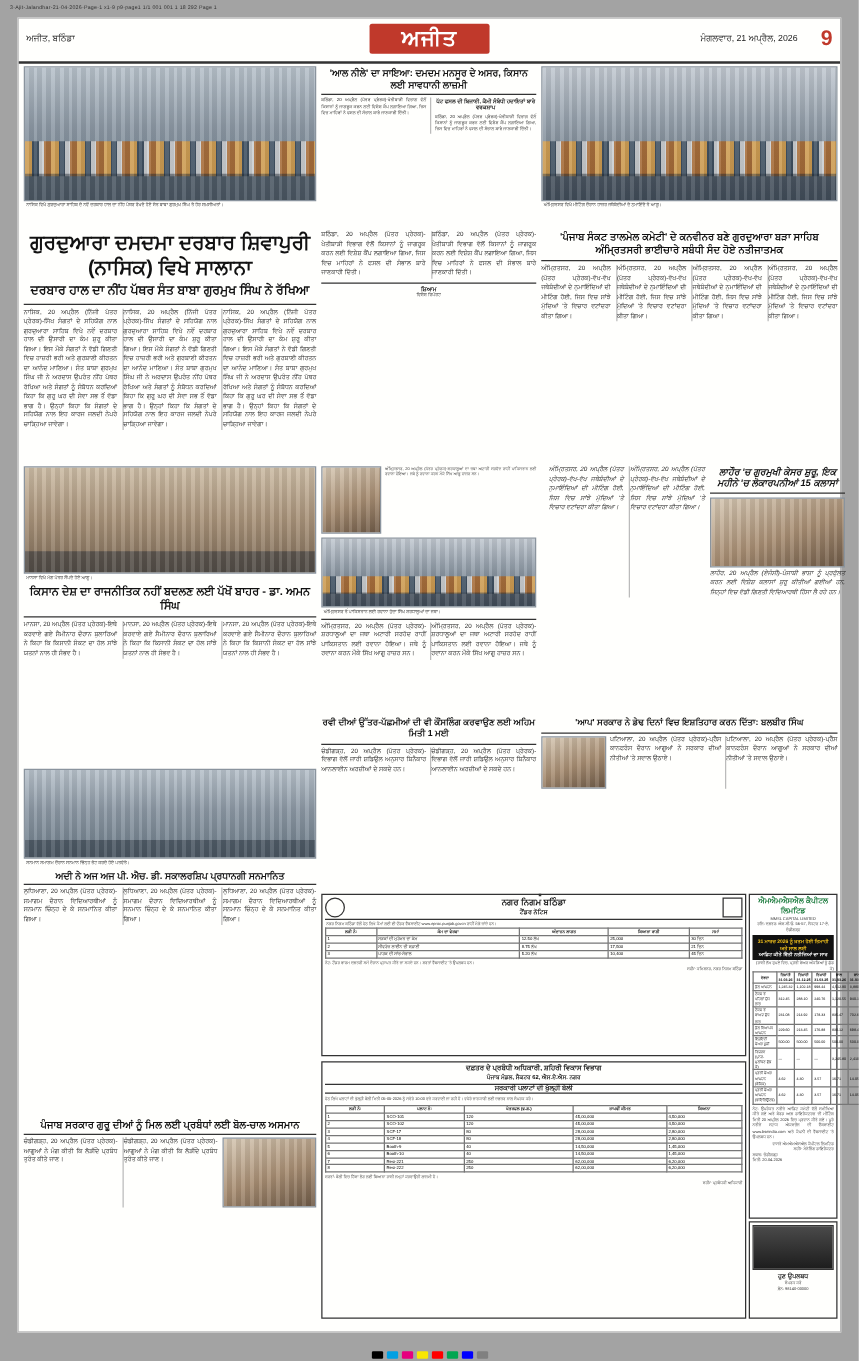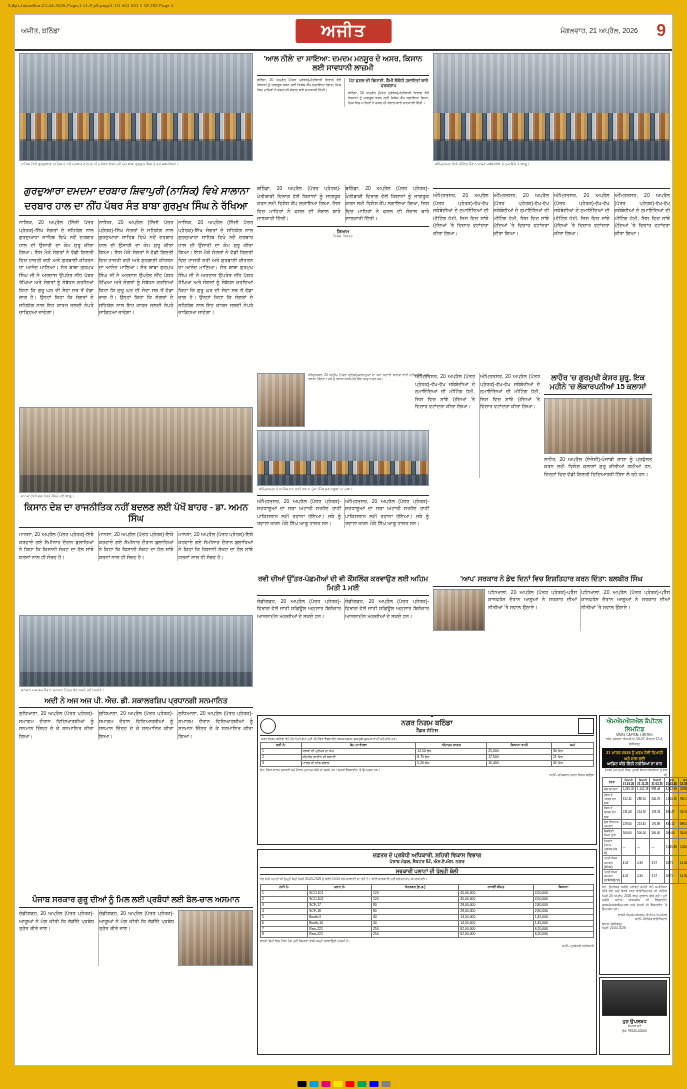--- a/index.html
+++ b/index.html
@@ -1,18 +1,18 @@
 <!DOCTYPE html>
 <html><head>
 <meta charset="utf-8">
 <style>
   html,body{margin:0;padding:0;background:#d8d8d8;}
   body{font-family:"Liberation Sans",sans-serif;}
   .page{
-    width:687px;height:1089px;background:#eab308;position:relative;overflow:hidden;
+    width:687px;height:1089px;background:#a3a3a3;position:relative;overflow:hidden;
     box-sizing:border-box;
   }
   .topstrip{position:absolute;top:3px;left:8px;right:8px;height:7px;font-size:4.2px;color:#333;letter-spacing:.2px;white-space:nowrap;overflow:hidden;}
   .sheet{position:absolute;left:14px;top:14px;width:659px;height:1052px;background:#fffffd;border:1px solid #b9b9b9;box-sizing:border-box;}
   
   .masthead{position:relative;height:34px;border-bottom:2px solid #333;}
   .mh-left{position:absolute;left:6px;top:12px;font-size:7px;color:#222;}
   .mh-logo{position:absolute;left:50%;transform:translateX(-50%);top:4px;background:#c0392b;color:#fff;font-weight:bold;font-size:17px;padding:2px 26px;border-radius:2px;letter-spacing:1px;}
   .mh-date{position:absolute;right:34px;top:12px;font-size:7px;color:#222;}
   .mh-pg{position:absolute;right:6px;top:6px;font-size:17px;font-weight:bold;color:#c0392b;}
@@ -84,21 +84,21 @@
 
     <div style="position:absolute;left:418px;top:38px;width:237px;">
       <div class="photo crowd" style="height:106px;">
         <div class="turbans"></div>
           <div class="row2"></div>
       </div>
       <div class="cap" style="padding:1px 2px;">ਅੰਮ੍ਰਿਤਸਰ ਵਿਖੇ ਮੀਟਿੰਗ ਦੌਰਾਨ ਹਾਜ਼ਰ ਜਥੇਬੰਦੀਆਂ ਦੇ ਨੁਮਾਇੰਦੇ ਤੇ ਆਗੂ।</div>
     </div>
 
     <div style="position:absolute;left:4px;top:170px;width:234px;">
-      <div class="hl" style="font-size:10px;font-style:italic;">ਗੁਰਦੁਆਰਾ ਦਮਦਮਾ ਦਰਬਾਰ ਸ਼ਿਵਾਪੁਰੀ (ਨਾਸਿਕ) ਵਿਖੇ ਸਾਲਾਨਾ</div>
+      <div class="hl" style="font-size:16px;">ਗੁਰਦੁਆਰਾ ਦਮਦਮਾ ਦਰਬਾਰ ਸ਼ਿਵਾਪੁਰੀ (ਨਾਸਿਕ) ਵਿਖੇ ਸਾਲਾਨਾ</div>
       <div class="hl" style="font-size:10px;margin-top:2px;">ਦਰਬਾਰ ਹਾਲ ਦਾ ਨੀਂਹ ਪੱਥਰ ਸੰਤ ਬਾਬਾ ਗੁਰਮੁਖ ਸਿੰਘ ਨੇ ਰੱਖਿਆ</div>
       <div class="rule" style="margin-top:3px;"></div>
       <div style="display:flex;gap:4px;padding-top:3px;">
         <div style="flex:1;" class="sub">ਨਾਸਿਕ, 20 ਅਪ੍ਰੈਲ (ਨਿੱਜੀ ਪੱਤਰ ਪ੍ਰੇਰਕ)-ਸਿੱਖ ਸੰਗਤਾਂ ਦੇ ਸਹਿਯੋਗ ਨਾਲ ਗੁਰਦੁਆਰਾ ਸਾਹਿਬ ਵਿਖੇ ਨਵੇਂ ਦਰਬਾਰ ਹਾਲ ਦੀ ਉਸਾਰੀ ਦਾ ਕੰਮ ਸ਼ੁਰੂ ਕੀਤਾ ਗਿਆ। ਇਸ ਮੌਕੇ ਸੰਗਤਾਂ ਨੇ ਵੱਡੀ ਗਿਣਤੀ ਵਿਚ ਹਾਜ਼ਰੀ ਭਰੀ ਅਤੇ ਗੁਰਬਾਣੀ ਕੀਰਤਨ ਦਾ ਆਨੰਦ ਮਾਣਿਆ। ਸੰਤ ਬਾਬਾ ਗੁਰਮੁਖ ਸਿੰਘ ਜੀ ਨੇ ਅਰਦਾਸ ਉਪਰੰਤ ਨੀਂਹ ਪੱਥਰ ਰੱਖਿਆ ਅਤੇ ਸੰਗਤਾਂ ਨੂੰ ਸੰਬੋਧਨ ਕਰਦਿਆਂ ਕਿਹਾ ਕਿ ਗੁਰੂ ਘਰ ਦੀ ਸੇਵਾ ਸਭ ਤੋਂ ਵੱਡਾ ਭਾਗ ਹੈ। ਉਨ੍ਹਾਂ ਕਿਹਾ ਕਿ ਸੰਗਤਾਂ ਦੇ ਸਹਿਯੋਗ ਨਾਲ ਇਹ ਕਾਰਜ ਜਲਦੀ ਨੇਪਰੇ ਚਾੜ੍ਹਿਆ ਜਾਵੇਗਾ।</div>
         <div style="flex:1;" class="sub divv">ਨਾਸਿਕ, 20 ਅਪ੍ਰੈਲ (ਨਿੱਜੀ ਪੱਤਰ ਪ੍ਰੇਰਕ)-ਸਿੱਖ ਸੰਗਤਾਂ ਦੇ ਸਹਿਯੋਗ ਨਾਲ ਗੁਰਦੁਆਰਾ ਸਾਹਿਬ ਵਿਖੇ ਨਵੇਂ ਦਰਬਾਰ ਹਾਲ ਦੀ ਉਸਾਰੀ ਦਾ ਕੰਮ ਸ਼ੁਰੂ ਕੀਤਾ ਗਿਆ। ਇਸ ਮੌਕੇ ਸੰਗਤਾਂ ਨੇ ਵੱਡੀ ਗਿਣਤੀ ਵਿਚ ਹਾਜ਼ਰੀ ਭਰੀ ਅਤੇ ਗੁਰਬਾਣੀ ਕੀਰਤਨ ਦਾ ਆਨੰਦ ਮਾਣਿਆ। ਸੰਤ ਬਾਬਾ ਗੁਰਮੁਖ ਸਿੰਘ ਜੀ ਨੇ ਅਰਦਾਸ ਉਪਰੰਤ ਨੀਂਹ ਪੱਥਰ ਰੱਖਿਆ ਅਤੇ ਸੰਗਤਾਂ ਨੂੰ ਸੰਬੋਧਨ ਕਰਦਿਆਂ ਕਿਹਾ ਕਿ ਗੁਰੂ ਘਰ ਦੀ ਸੇਵਾ ਸਭ ਤੋਂ ਵੱਡਾ ਭਾਗ ਹੈ। ਉਨ੍ਹਾਂ ਕਿਹਾ ਕਿ ਸੰਗਤਾਂ ਦੇ ਸਹਿਯੋਗ ਨਾਲ ਇਹ ਕਾਰਜ ਜਲਦੀ ਨੇਪਰੇ ਚਾੜ੍ਹਿਆ ਜਾਵੇਗਾ।</div>
         <div style="flex:1;" class="sub divv">ਨਾਸਿਕ, 20 ਅਪ੍ਰੈਲ (ਨਿੱਜੀ ਪੱਤਰ ਪ੍ਰੇਰਕ)-ਸਿੱਖ ਸੰਗਤਾਂ ਦੇ ਸਹਿਯੋਗ ਨਾਲ ਗੁਰਦੁਆਰਾ ਸਾਹਿਬ ਵਿਖੇ ਨਵੇਂ ਦਰਬਾਰ ਹਾਲ ਦੀ ਉਸਾਰੀ ਦਾ ਕੰਮ ਸ਼ੁਰੂ ਕੀਤਾ ਗਿਆ। ਇਸ ਮੌਕੇ ਸੰਗਤਾਂ ਨੇ ਵੱਡੀ ਗਿਣਤੀ ਵਿਚ ਹਾਜ਼ਰੀ ਭਰੀ ਅਤੇ ਗੁਰਬਾਣੀ ਕੀਰਤਨ ਦਾ ਆਨੰਦ ਮਾਣਿਆ। ਸੰਤ ਬਾਬਾ ਗੁਰਮੁਖ ਸਿੰਘ ਜੀ ਨੇ ਅਰਦਾਸ ਉਪਰੰਤ ਨੀਂਹ ਪੱਥਰ ਰੱਖਿਆ ਅਤੇ ਸੰਗਤਾਂ ਨੂੰ ਸੰਬੋਧਨ ਕਰਦਿਆਂ ਕਿਹਾ ਕਿ ਗੁਰੂ ਘਰ ਦੀ ਸੇਵਾ ਸਭ ਤੋਂ ਵੱਡਾ ਭਾਗ ਹੈ। ਉਨ੍ਹਾਂ ਕਿਹਾ ਕਿ ਸੰਗਤਾਂ ਦੇ ਸਹਿਯੋਗ ਨਾਲ ਇਹ ਕਾਰਜ ਜਲਦੀ ਨੇਪਰੇ ਚਾੜ੍ਹਿਆ ਜਾਵੇਗਾ।</div>
       </div>
     </div>
 
     <div style="position:absolute;left:242px;top:170px;width:172px;">
@@ -106,30 +106,31 @@
         <div style="flex:1;" class="sub">ਬਠਿੰਡਾ, 20 ਅਪ੍ਰੈਲ (ਪੱਤਰ ਪ੍ਰੇਰਕ)-ਖੇਤੀਬਾੜੀ ਵਿਭਾਗ ਵੱਲੋਂ ਕਿਸਾਨਾਂ ਨੂੰ ਜਾਗਰੂਕ ਕਰਨ ਲਈ ਵਿਸ਼ੇਸ਼ ਕੈਂਪ ਲਗਾਇਆ ਗਿਆ, ਜਿਸ ਵਿਚ ਮਾਹਿਰਾਂ ਨੇ ਫਸਲ ਦੀ ਸੰਭਾਲ ਬਾਰੇ ਜਾਣਕਾਰੀ ਦਿੱਤੀ।</div>
         <div style="flex:1;" class="sub divv">ਬਠਿੰਡਾ, 20 ਅਪ੍ਰੈਲ (ਪੱਤਰ ਪ੍ਰੇਰਕ)-ਖੇਤੀਬਾੜੀ ਵਿਭਾਗ ਵੱਲੋਂ ਕਿਸਾਨਾਂ ਨੂੰ ਜਾਗਰੂਕ ਕਰਨ ਲਈ ਵਿਸ਼ੇਸ਼ ਕੈਂਪ ਲਗਾਇਆ ਗਿਆ, ਜਿਸ ਵਿਚ ਮਾਹਿਰਾਂ ਨੇ ਫਸਲ ਦੀ ਸੰਭਾਲ ਬਾਰੇ ਜਾਣਕਾਰੀ ਦਿੱਤੀ।</div>
       </div>
       <div style="margin-top:3px;border-top:1px solid #333;padding-top:2px;">
         <div class="hl" style="font-size:4.6px;">ਸ਼ਿਆਮ</div>
         <div class="cap t-center">ਵਿਸ਼ੇਸ਼ ਰਿਪੋਰਟ</div>
       </div>
     </div>
 
     <div style="position:absolute;left:418px;top:170px;width:237px;">
+      <div class="hl" style="font-size:8px;">'ਪੰਜਾਬ ਸੰਕਟ ਤਾਲਮੇਲ ਕਮੇਟੀ' ਦੇ ਕਨਵੀਨਰ ਬਣੇ ਗੁਰਦੁਆਰਾ ਬੜਾ ਸਾਹਿਬ ਅੰਮ੍ਰਿਤਸਰੀ ਭਾਈਚਾਰੇ ਸਬੰਧੀ ਸੰਦ ਹੋਏ ਨਤੀਜਾਤਮਕ</div>
       <div class="rule" style="margin-top:3px;"></div>
       <div style="display:flex;gap:4px;padding-top:3px;">
         <div style="flex:1;" class="sub">ਅੰਮ੍ਰਿਤਸਰ, 20 ਅਪ੍ਰੈਲ (ਪੱਤਰ ਪ੍ਰੇਰਕ)-ਵੱਖ-ਵੱਖ ਜਥੇਬੰਦੀਆਂ ਦੇ ਨੁਮਾਇੰਦਿਆਂ ਦੀ ਮੀਟਿੰਗ ਹੋਈ, ਜਿਸ ਵਿਚ ਸਾਂਝੇ ਮੁੱਦਿਆਂ 'ਤੇ ਵਿਚਾਰ ਵਟਾਂਦਰਾ ਕੀਤਾ ਗਿਆ।</div>
         <div style="flex:1;" class="sub divv">ਅੰਮ੍ਰਿਤਸਰ, 20 ਅਪ੍ਰੈਲ (ਪੱਤਰ ਪ੍ਰੇਰਕ)-ਵੱਖ-ਵੱਖ ਜਥੇਬੰਦੀਆਂ ਦੇ ਨੁਮਾਇੰਦਿਆਂ ਦੀ ਮੀਟਿੰਗ ਹੋਈ, ਜਿਸ ਵਿਚ ਸਾਂਝੇ ਮੁੱਦਿਆਂ 'ਤੇ ਵਿਚਾਰ ਵਟਾਂਦਰਾ ਕੀਤਾ ਗਿਆ।</div>
         <div style="flex:1;" class="sub divv">ਅੰਮ੍ਰਿਤਸਰ, 20 ਅਪ੍ਰੈਲ (ਪੱਤਰ ਪ੍ਰੇਰਕ)-ਵੱਖ-ਵੱਖ ਜਥੇਬੰਦੀਆਂ ਦੇ ਨੁਮਾਇੰਦਿਆਂ ਦੀ ਮੀਟਿੰਗ ਹੋਈ, ਜਿਸ ਵਿਚ ਸਾਂਝੇ ਮੁੱਦਿਆਂ 'ਤੇ ਵਿਚਾਰ ਵਟਾਂਦਰਾ ਕੀਤਾ ਗਿਆ।</div>
         <div style="flex:1;" class="sub divv">ਅੰਮ੍ਰਿਤਸਰ, 20 ਅਪ੍ਰੈਲ (ਪੱਤਰ ਪ੍ਰੇਰਕ)-ਵੱਖ-ਵੱਖ ਜਥੇਬੰਦੀਆਂ ਦੇ ਨੁਮਾਇੰਦਿਆਂ ਦੀ ਮੀਟਿੰਗ ਹੋਈ, ਜਿਸ ਵਿਚ ਸਾਂਝੇ ਮੁੱਦਿਆਂ 'ਤੇ ਵਿਚਾਰ ਵਟਾਂਦਰਾ ਕੀਤਾ ਗਿਆ।</div>
       </div>
     </div>
 
-    <div style="position:absolute;left:4px;top:358px;width:234px;margin-top:34px;">
+    <div style="position:absolute;left:4px;top:358px;width:234px;">
       <div class="photo warm" style="height:84px;">
           <div class="row2"></div>
         </div>
       <div class="cap" style="padding:1px 2px;">ਮਾਨਸਾ ਵਿਖੇ ਮੰਗ ਪੱਤਰ ਸੌਂਪਦੇ ਹੋਏ ਆਗੂ।</div>
       <div class="hl" style="font-size:9px;margin-top:2px;">ਕਿਸਾਨ ਦੇਸ਼ ਦਾ ਰਾਜਨੀਤਿਕ ਨਹੀਂ ਬਦਲਣ ਲਈ ਪੱਖੋਂ ਬਾਹਰ - ਡਾ. ਅਮਨ ਸਿੰਘ</div>
       <div class="rule" style="margin-top:3px;"></div>
       <div style="display:flex;gap:4px;padding-top:3px;">
         <div style="flex:1;" class="sub">ਮਾਨਸਾ, 20 ਅਪ੍ਰੈਲ (ਪੱਤਰ ਪ੍ਰੇਰਕ)-ਇਥੇ ਕਰਵਾਏ ਗਏ ਸੈਮੀਨਾਰ ਦੌਰਾਨ ਬੁਲਾਰਿਆਂ ਨੇ ਕਿਹਾ ਕਿ ਕਿਸਾਨੀ ਸੰਕਟ ਦਾ ਹੱਲ ਸਾਂਝੇ ਯਤਨਾਂ ਨਾਲ ਹੀ ਸੰਭਵ ਹੈ।</div>
         <div style="flex:1;" class="sub divv">ਮਾਨਸਾ, 20 ਅਪ੍ਰੈਲ (ਪੱਤਰ ਪ੍ਰੇਰਕ)-ਇਥੇ ਕਰਵਾਏ ਗਏ ਸੈਮੀਨਾਰ ਦੌਰਾਨ ਬੁਲਾਰਿਆਂ ਨੇ ਕਿਹਾ ਕਿ ਕਿਸਾਨੀ ਸੰਕਟ ਦਾ ਹੱਲ ਸਾਂਝੇ ਯਤਨਾਂ ਨਾਲ ਹੀ ਸੰਭਵ ਹੈ।</div>
         <div style="flex:1;" class="sub divv">ਮਾਨਸਾ, 20 ਅਪ੍ਰੈਲ (ਪੱਤਰ ਪ੍ਰੇਰਕ)-ਇਥੇ ਕਰਵਾਏ ਗਏ ਸੈਮੀਨਾਰ ਦੌਰਾਨ ਬੁਲਾਰਿਆਂ ਨੇ ਕਿਹਾ ਕਿ ਕਿਸਾਨੀ ਸੰਕਟ ਦਾ ਹੱਲ ਸਾਂਝੇ ਯਤਨਾਂ ਨਾਲ ਹੀ ਸੰਭਵ ਹੈ।</div>
@@ -148,21 +149,21 @@
           <div class="row2"></div>
       </div>
       <div class="cap" style="padding:1px 2px;">ਅੰਮ੍ਰਿਤਸਰ ਤੋਂ ਪਾਕਿਸਤਾਨ ਲਈ ਰਵਾਨਾ ਹੁੰਦਾ ਸਿੱਖ ਸ਼ਰਧਾਲੂਆਂ ਦਾ ਜਥਾ।</div>
       <div class="rule" style="margin-top:2px;"></div>
       <div style="display:flex;gap:3px;padding-top:2px;">
         <div style="flex:1;" class="sub">ਅੰਮ੍ਰਿਤਸਰ, 20 ਅਪ੍ਰੈਲ (ਪੱਤਰ ਪ੍ਰੇਰਕ)-ਸ਼ਰਧਾਲੂਆਂ ਦਾ ਜਥਾ ਅਟਾਰੀ ਸਰਹੱਦ ਰਾਹੀਂ ਪਾਕਿਸਤਾਨ ਲਈ ਰਵਾਨਾ ਹੋਇਆ। ਜਥੇ ਨੂੰ ਰਵਾਨਾ ਕਰਨ ਮੌਕੇ ਸਿੱਖ ਆਗੂ ਹਾਜ਼ਰ ਸਨ।</div>
         <div style="flex:1;" class="sub divv">ਅੰਮ੍ਰਿਤਸਰ, 20 ਅਪ੍ਰੈਲ (ਪੱਤਰ ਪ੍ਰੇਰਕ)-ਸ਼ਰਧਾਲੂਆਂ ਦਾ ਜਥਾ ਅਟਾਰੀ ਸਰਹੱਦ ਰਾਹੀਂ ਪਾਕਿਸਤਾਨ ਲਈ ਰਵਾਨਾ ਹੋਇਆ। ਜਥੇ ਨੂੰ ਰਵਾਨਾ ਕਰਨ ਮੌਕੇ ਸਿੱਖ ਆਗੂ ਹਾਜ਼ਰ ਸਨ।</div>
       </div>
     </div>
 
-    <div style="position:absolute;left:400px;top:358px;width:237px;">
+    <div style="position:absolute;left:424px;top:358px;width:237px;font-style:italic;">
       <div style="display:flex;gap:4px;">
         <div style="flex:1;" class="sub">ਅੰਮ੍ਰਿਤਸਰ, 20 ਅਪ੍ਰੈਲ (ਪੱਤਰ ਪ੍ਰੇਰਕ)-ਵੱਖ-ਵੱਖ ਜਥੇਬੰਦੀਆਂ ਦੇ ਨੁਮਾਇੰਦਿਆਂ ਦੀ ਮੀਟਿੰਗ ਹੋਈ, ਜਿਸ ਵਿਚ ਸਾਂਝੇ ਮੁੱਦਿਆਂ 'ਤੇ ਵਿਚਾਰ ਵਟਾਂਦਰਾ ਕੀਤਾ ਗਿਆ।</div>
         <div style="flex:1;" class="sub divv">ਅੰਮ੍ਰਿਤਸਰ, 20 ਅਪ੍ਰੈਲ (ਪੱਤਰ ਪ੍ਰੇਰਕ)-ਵੱਖ-ਵੱਖ ਜਥੇਬੰਦੀਆਂ ਦੇ ਨੁਮਾਇੰਦਿਆਂ ਦੀ ਮੀਟਿੰਗ ਹੋਈ, ਜਿਸ ਵਿਚ ਸਾਂਝੇ ਮੁੱਦਿਆਂ 'ਤੇ ਵਿਚਾਰ ਵਟਾਂਦਰਾ ਕੀਤਾ ਗਿਆ।</div>
         <div style="width:108px;">
           <div class="hl" style="font-size:7.5px;">ਲਾਹੌਰ 'ਚ ਗੁਰਮੁਖੀ ਕੇਸਰ ਸ਼ੁਰੂ, ਇਕ ਮਹੀਨੇ 'ਚ ਲੋਕਾਰਪਨੀਆਂ 15 ਕਲਾਸਾਂ</div>
           <div class="rule" style="margin-top:2px;"></div>
           <div class="photo portrait" style="height:54px;margin-top:3px;"></div>
           <div class="sub" style="margin-top:2px;">ਲਾਹੌਰ, 20 ਅਪ੍ਰੈਲ (ਏਜੰਸੀ)-ਪੰਜਾਬੀ ਭਾਸ਼ਾ ਨੂੰ ਪ੍ਰਫੁੱਲਤ ਕਰਨ ਲਈ ਵਿਸ਼ੇਸ਼ ਕਲਾਸਾਂ ਸ਼ੁਰੂ ਕੀਤੀਆਂ ਗਈਆਂ ਹਨ, ਜਿਨ੍ਹਾਂ ਵਿਚ ਵੱਡੀ ਗਿਣਤੀ ਵਿਦਿਆਰਥੀ ਹਿੱਸਾ ਲੈ ਰਹੇ ਹਨ।</div>
         </div>
       </div>

